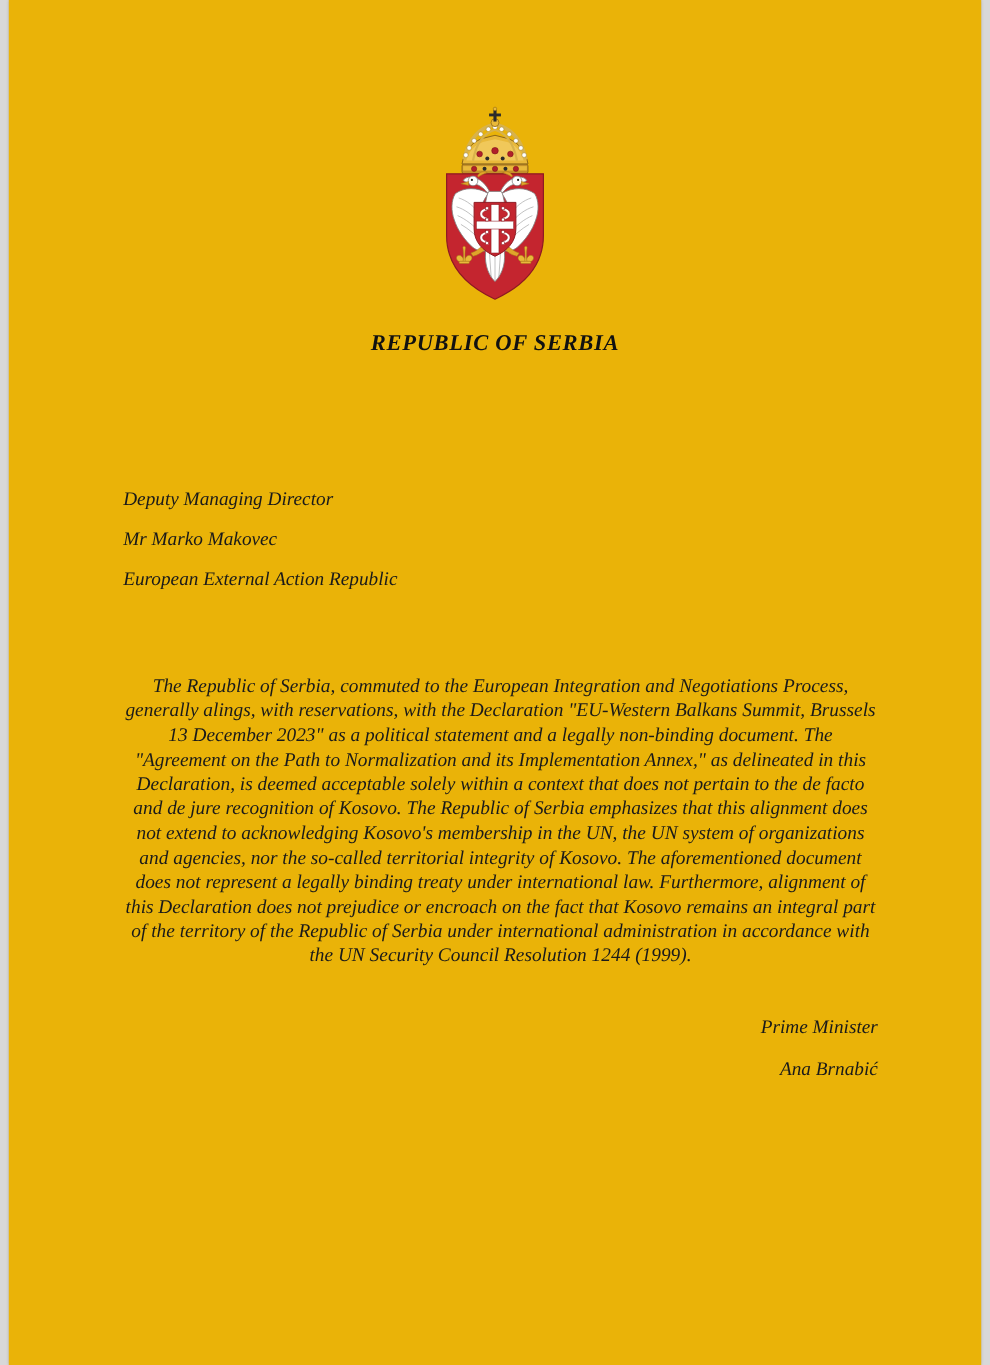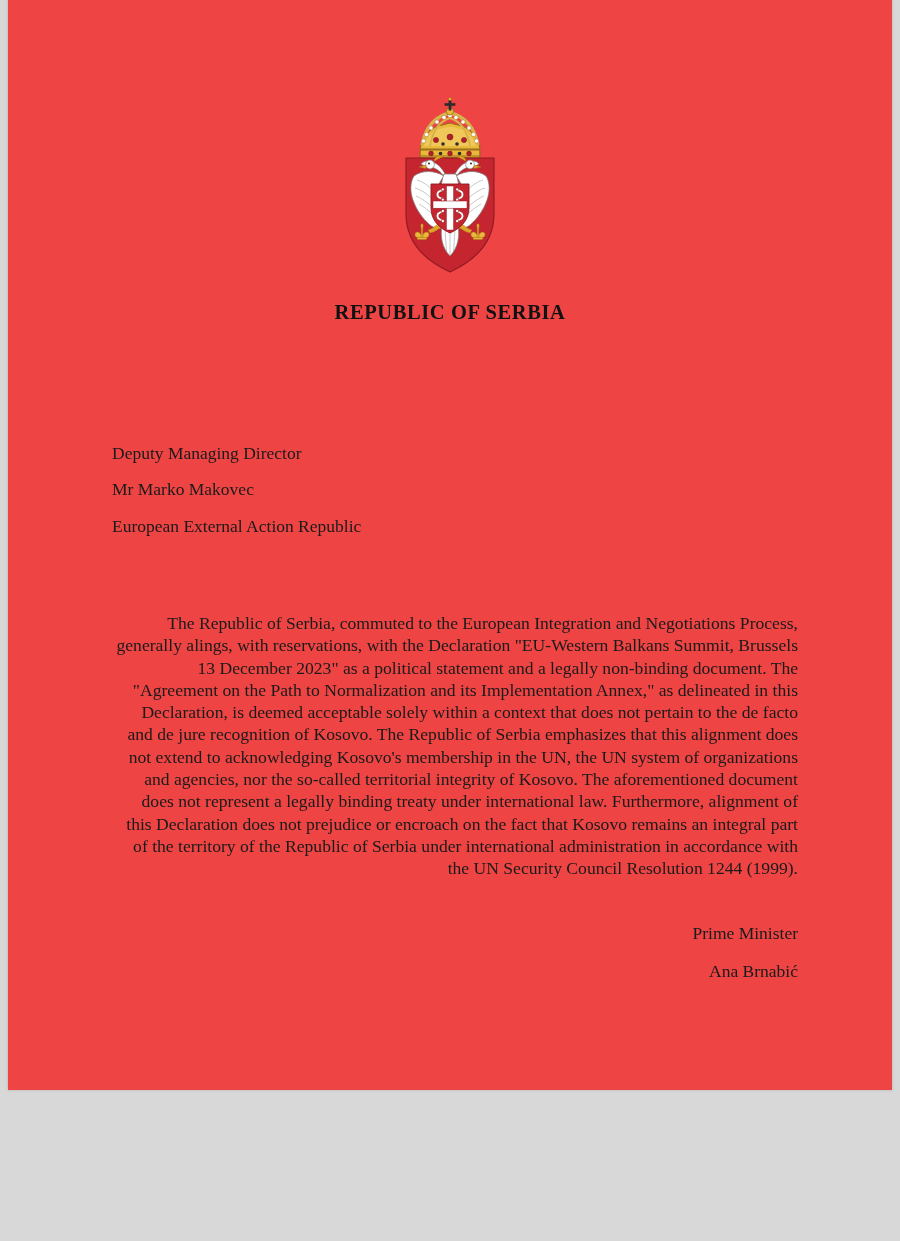--- a/index.html
+++ b/index.html
@@ -13,24 +13,25 @@
     font-family: "Liberation Serif", "DejaVu Serif", serif;
     overflow: hidden;
   }
 
   
   .page {
     position: absolute;
     left: 8px;
     top: 0;
     width: 884px;
-    height: 1090px;
-    background: #ef4444;
+    height: 1241px;
+    background: #eab308;
     box-shadow: 0 0 3px rgba(0,0,0,0.18);
     box-sizing: border-box;
+    font-style: italic;
   }
 
   
   .letterhead {
     padding-top: 96px;
     text-align: center;
   }
   .emblem-wrap {
     width: 124px;
     margin: 0 auto;
@@ -74,21 +75,21 @@
   }
 
   .body-text {
     margin-top: 77px;
   }
   .body-text p {
     margin: 0;
     font-size: 17.6px;
     line-height: 22.3px;
     color: #1a1a1a;
-    text-align: right;
+    text-align: center;
   }
 
   .signature {
     margin-top: 45px;
     text-align: right;
   }
   .signature .line {
     font-size: 17.5px;
     color: #1a1a1a;
     line-height: 1.0;

